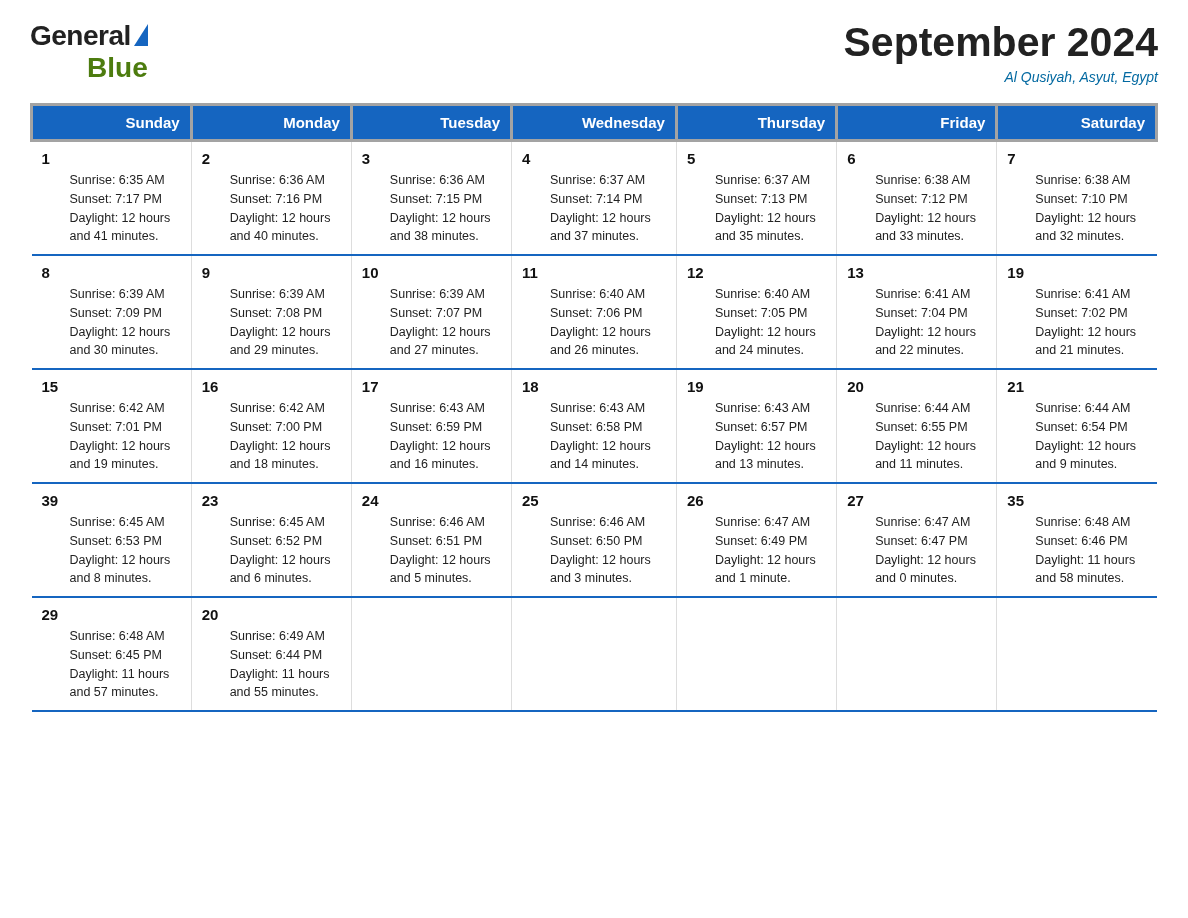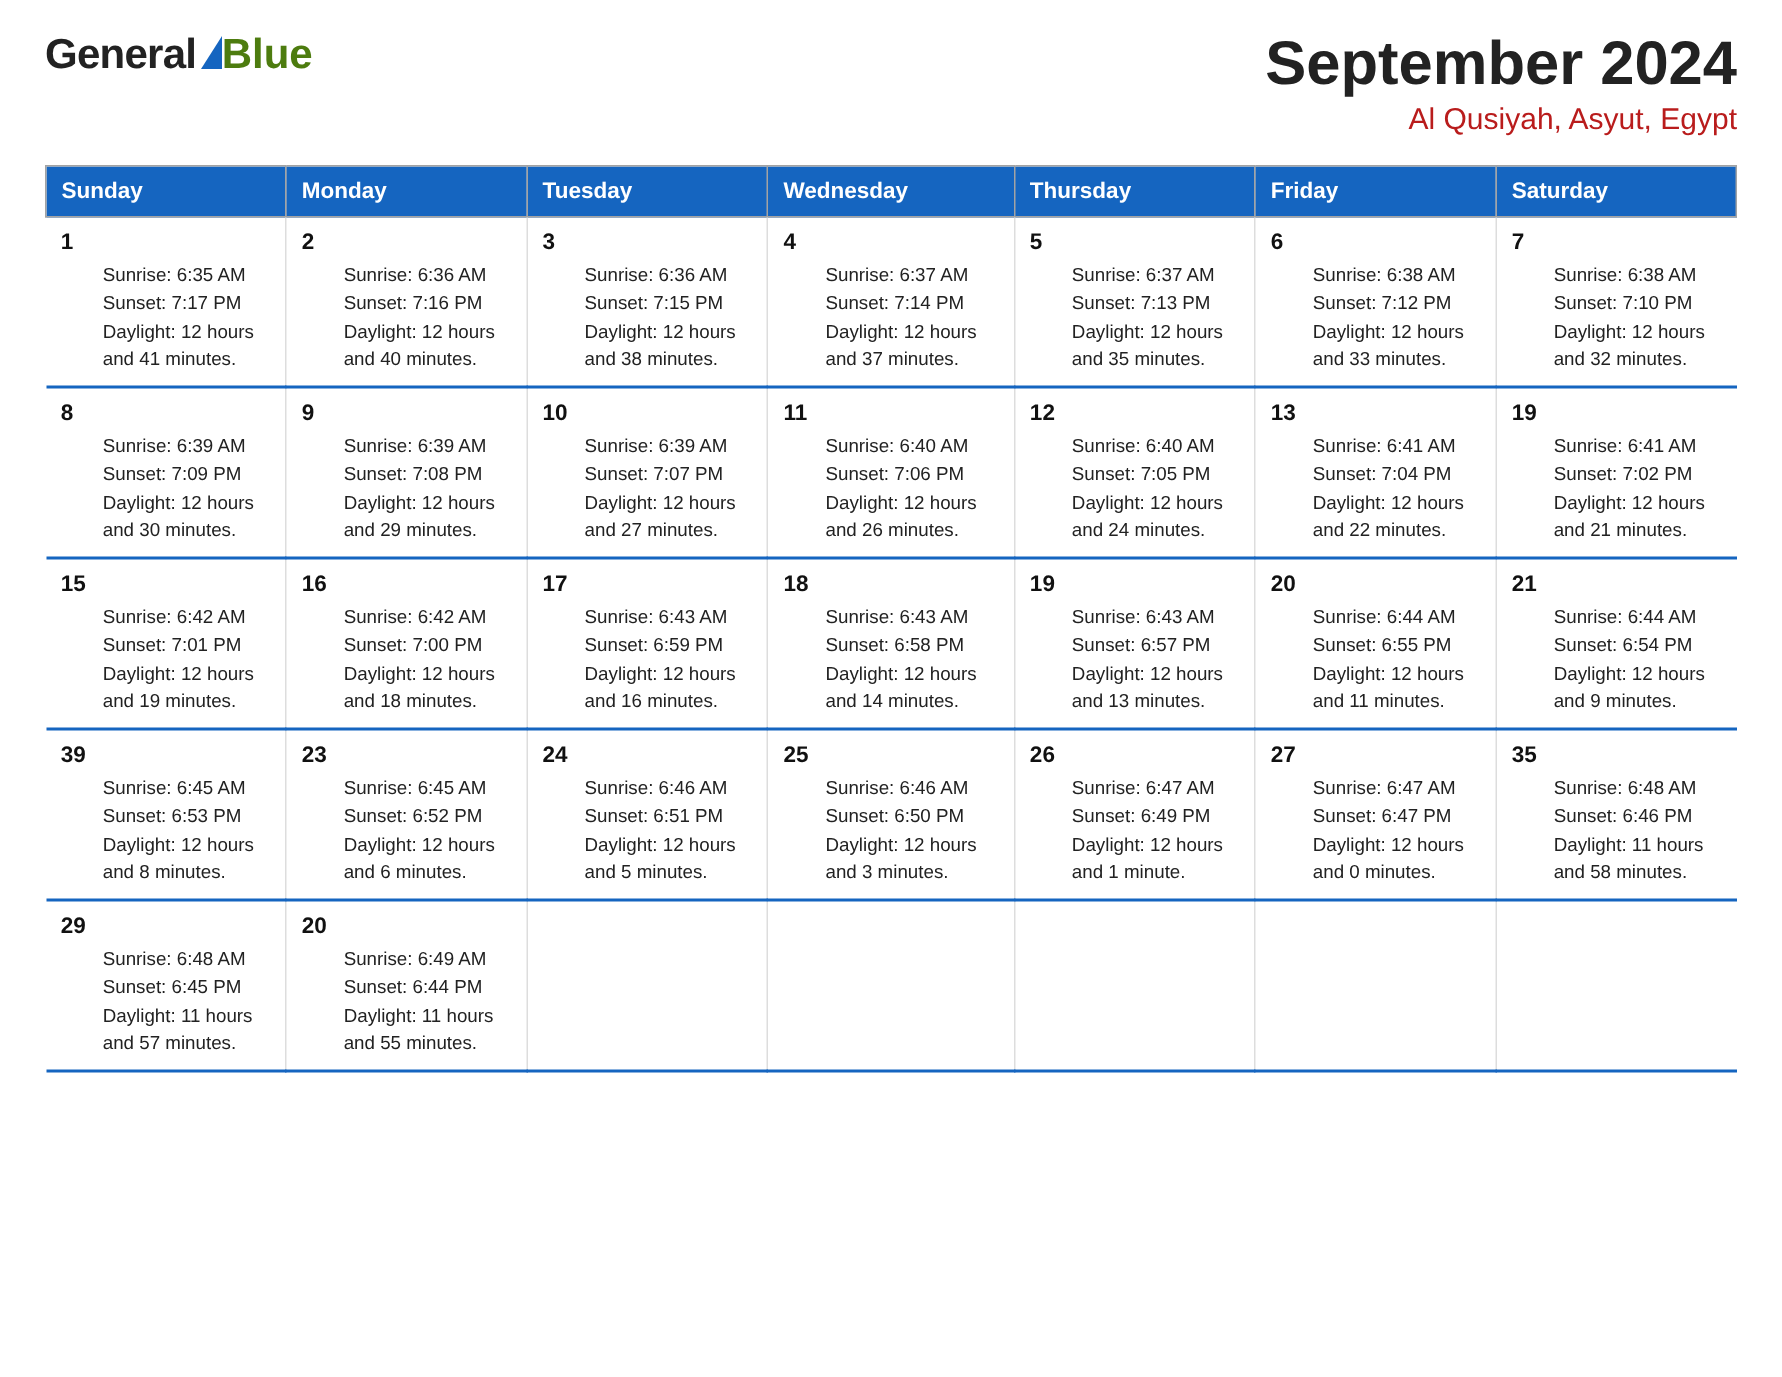--- a/index.html
+++ b/index.html
@@ -10,21 +10,21 @@
       color: #222;
     }
     .header {
       display: flex;
       justify-content: space-between;
       align-items: flex-start;
       margin-bottom: 18px;
     }
     .logo {
       display: flex;
-      flex-direction: row;
+      flex-direction: column;
       align-items: flex-end;
     }
     .logo-top {
       display: flex;
       align-items: center;
     }
     .logo-general {
       font-size: 28px;
       font-weight: bold;
       color: #222;
@@ -46,38 +46,39 @@
     .title-block {
       text-align: right;
     }
     .month-title {
       font-size: 41px;
       font-weight: bold;
       color: #222;
       line-height: 1.1;
     }
     .location {
-      font-size: 20px;
-      color: #b91c1c;
+      font-size: 14px;
+      color: #0369a1;
       margin-top: 4px;
+      font-style: italic;
     }
     table {
       width: 100%;
       border-collapse: collapse;
     }
     thead tr {
       background-color: #1565c0;
     }
     thead th {
       color: #fff;
       font-size: 15px;
       font-weight: bold;
       padding: 8px 10px;
-      text-align: left;
-      border: 1px solid #a3a3a3;
+      text-align: right;
+      border: 3px solid #a3a3a3;
       margin-top: 20px;
     }
     tbody tr {
       border-bottom: 2px solid #1565c0;
     }
     tbody td {
       vertical-align: top;
       padding: 8px 10px;
       font-size: 13px;
       color: #222;

